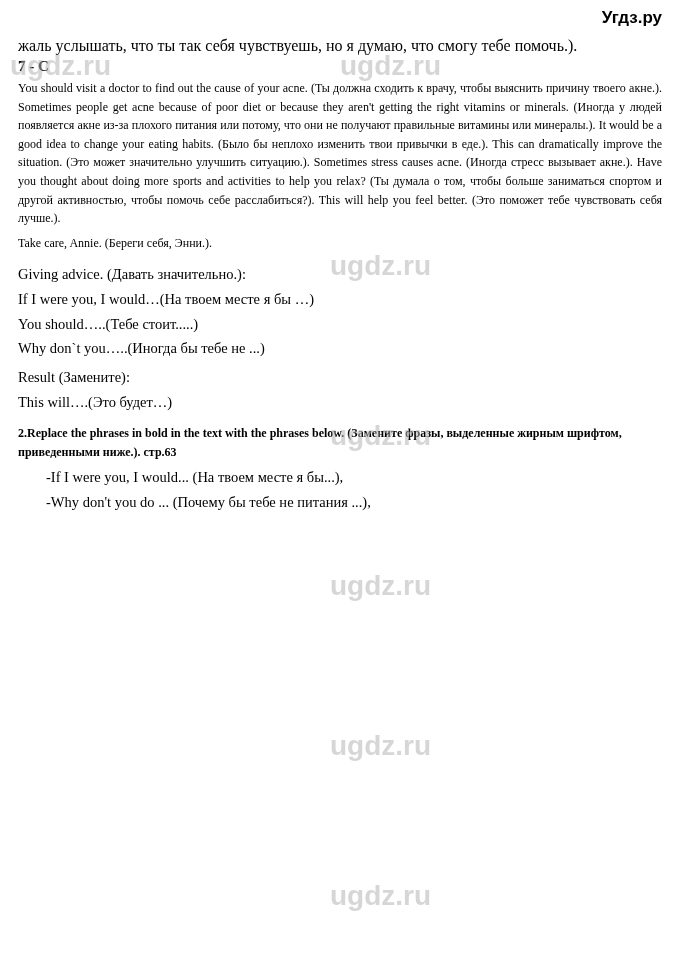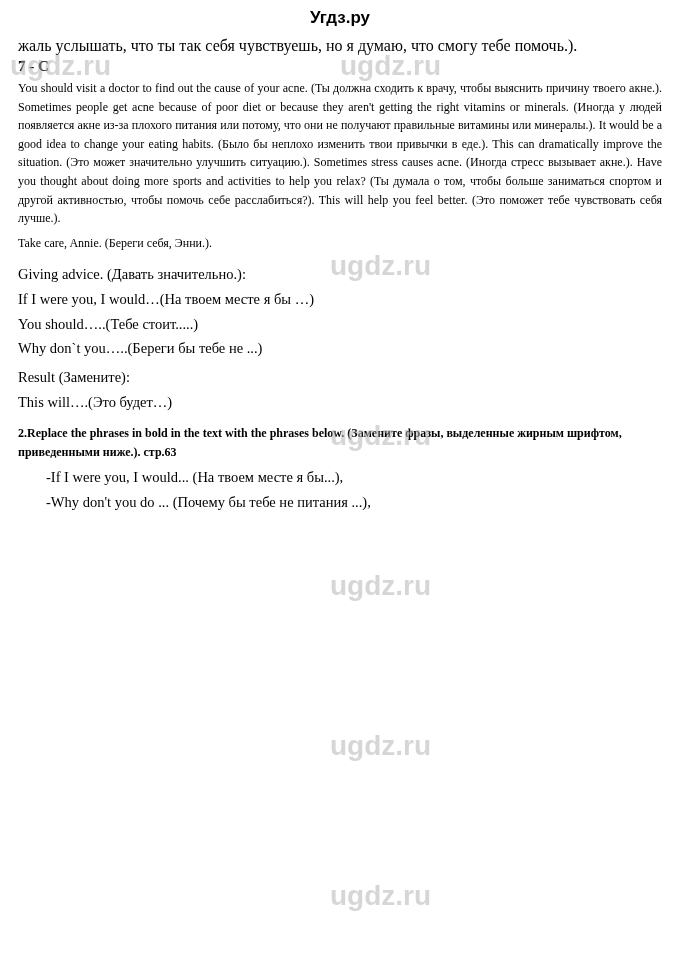--- a/index.html
+++ b/index.html
@@ -17,21 +17,21 @@
       position: relative;
     }
     .page-container {
       width: 680px;
       min-height: 978px;
       position: relative;
       padding: 8px 18px 10px 18px;
       overflow: hidden;
     }
     .site-title {
-      text-align: center;
+      text-align: right;
       font-size: 17px;
       font-weight: bold;
       margin-bottom: 6px;
       font-family: Arial, sans-serif;
     }
     .intro-text {
       font-size: 16px;
       line-height: 1.5;
       margin-bottom: 0;
       text-align: justify;
@@ -106,21 +106,21 @@
   <div class="section-label">7 - C</div>
 
   <div class="body-text">You should visit a doctor to find out the cause of your acne. (Ты должна сходить к врачу, чтобы выяснить причину твоего акне.). Sometimes people get acne because of poor diet or because they aren't getting the right vitamins or minerals. (Иногда у людей появляется акне из-за плохого питания или потому, что они не получают правильные витамины или минералы.). It  would be a good idea to change your eating habits. (Было бы неплохо изменить твои привычки в еде.). This can dramatically improve the situation. (Это может значительно улучшить ситуацию.). Sometimes stress causes acne. (Иногда стресс вызывает акне.). Have you thought about doing more sports and activities to help you relax? (Ты думала о том, чтобы больше заниматься спортом и другой активностью, чтобы помочь себе расслабиться?). This will help you feel better. (Это поможет тебе чувствовать себя лучше.).</div>
 
   <div class="body-text">Take care, Annie. (Береги себя, Энни.).</div>
 
   <div class="advice-section">
     <div class="advice-line">Giving advice. (Давать значительно.):</div>
     <div class="advice-line">If I were you, I would…(На твоем месте я бы …)</div>
     <div class="advice-line">You should…..(Тебе стоит.....)</div>
-    <div class="advice-line">Why don`t you…..(Береги бы тебе не ...)</div>
+    <div class="advice-line">Why don`t you…..(Иногда бы тебе не ...)</div>
     <div class="advice-line" style="margin-top:4px;">Result (Замените):</div>
     <div class="advice-line">This will….(Это будет…)</div>
   </div>
 
   <div class="bold-section">2.Replace the phrases in bold in the text with the phrases below. (Замените фразы, выделенные жирным шрифтом, приведенными ниже.). стр.63</div>
 
   <div class="replace-line">-If I were you, I would... (На твоем месте я бы...),</div>
   <div class="replace-line">-Why don't you do ... (Почему бы тебе не питания ...),</div>
 
 </div>

